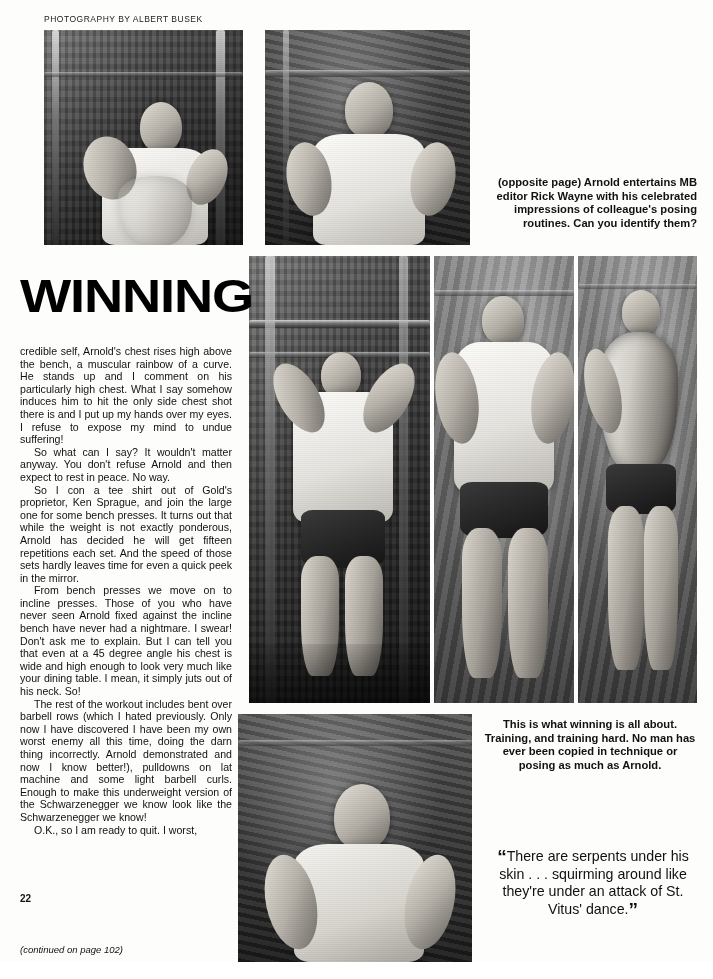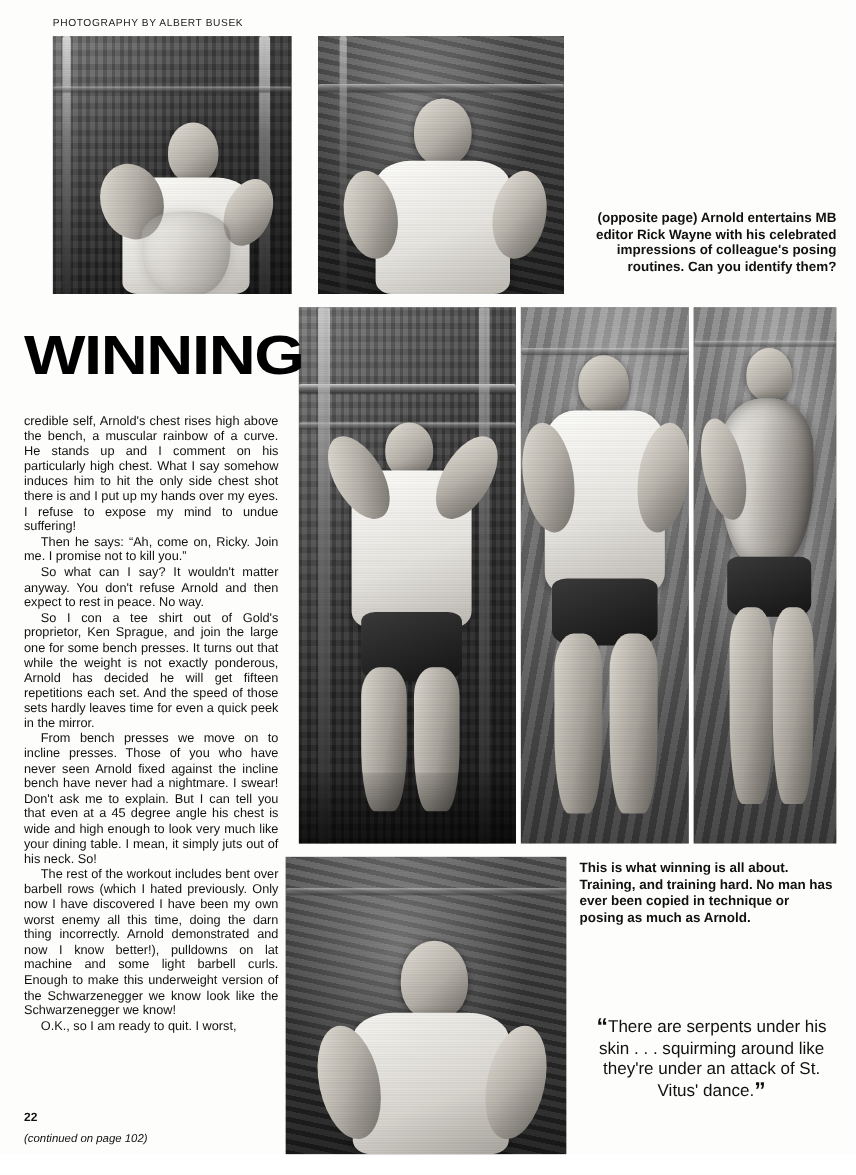--- a/index.html
+++ b/index.html
@@ -159,42 +159,41 @@
     font-style: italic;
     color: #111;
   }
   .folio {
     position: absolute;
     left: 20px;
     top: 893px;
     font-size: 10px;
     font-weight: bold;
     color: #111;
-    margin-top: 33px;
   }
 
   
   .cap {
     position: absolute;
     font-weight: bold;
     font-size: 11.2px;
     line-height: 13.6px;
     color: #111;
   }
   .cap-right {
     left: 487px;
     top: 176px;
     width: 210px;
     text-align: right;
   }
   .cap-winning {
     left: 483px;
     top: 718px;
     width: 214px;
-    text-align: left;
+    text-align: center;
   }
 
   
   .pullquote {
     position: absolute;
     left: 487px;
     top: 848px;
     width: 212px;
     text-align: center;
     font-size: 14.2px;
@@ -291,21 +290,20 @@
     <div class="shorts" style="left:28px; top:208px; width:70px; height:50px;"></div>
     <div class="leg" style="left:30px; top:250px; width:36px; height:164px;"></div>
     <div class="leg" style="left:66px; top:250px; width:34px; height:164px;"></div>
     <div class="vgrain"></div>
   </div>
 
   <div class="headline">WINNING</div>
 
   <div class="bodycol">
     <p class="first">credible self, Arnold's chest rises high above the bench, a muscular rainbow of a curve. He stands up and I comment on his particularly high chest. What I say somehow induces him to hit the only side chest shot there is and I put up my hands over my eyes. I refuse to expose my mind to undue suffering!</p>
-    <p>Then he says: “Ah, come on, Ricky. Join me. I promise not to kill you.”</p>
     <p>So what can I say? It wouldn't matter anyway. You don't refuse Arnold and then expect to rest in peace. No way.</p>
     <p>So I con a tee shirt out of Gold's proprietor, Ken Sprague, and join the large one for some bench presses. It turns out that while the weight is not exactly ponderous, Arnold has decided he will get fifteen repetitions each set. And the speed of those sets hardly leaves time for even a quick peek in the mirror.</p>
     <p>From bench presses we move on to incline presses. Those of you who have never seen Arnold fixed against the incline bench have never had a nightmare. I swear! Don't ask me to explain. But I can tell you that even at a 45 degree angle his chest is wide and high enough to look very much like your dining table. I mean, it simply juts out of his neck. So!</p>
     <p>The rest of the workout includes bent over barbell rows (which I hated previously. Only now I have discovered I have been my own worst enemy all this time, doing the darn thing incorrectly. Arnold demonstrated and now I know better!), pulldowns on lat machine and some light barbell curls. Enough to make this underweight version of the Schwarzenegger we know look like the Schwarzenegger we know!</p>
     <p>O.K., so I am ready to quit. I worst,</p>
   </div>
 
   <div class="contd">(continued on page 102)</div>
   <div class="folio">22</div>
 

